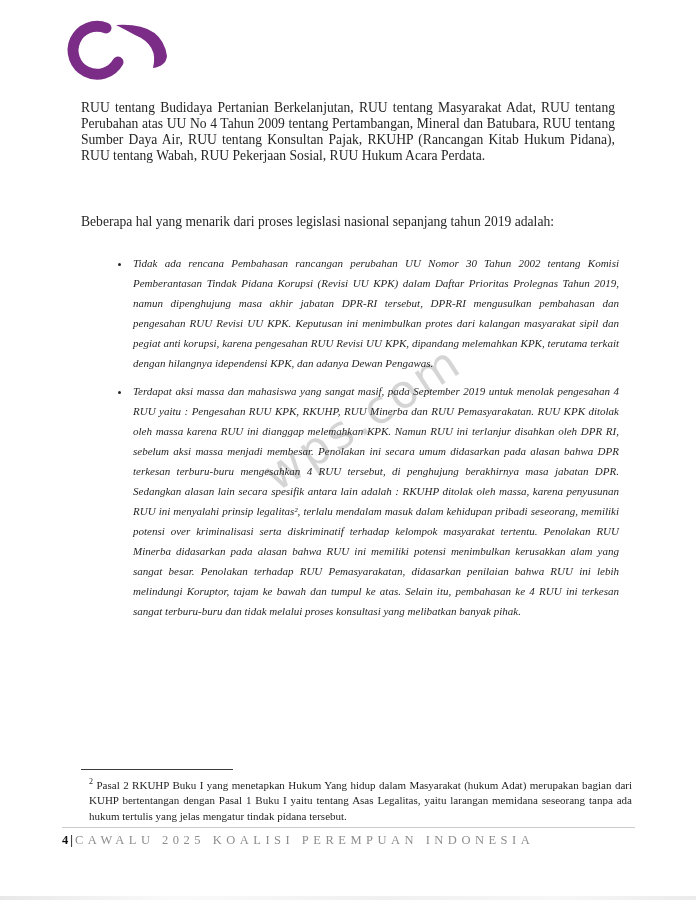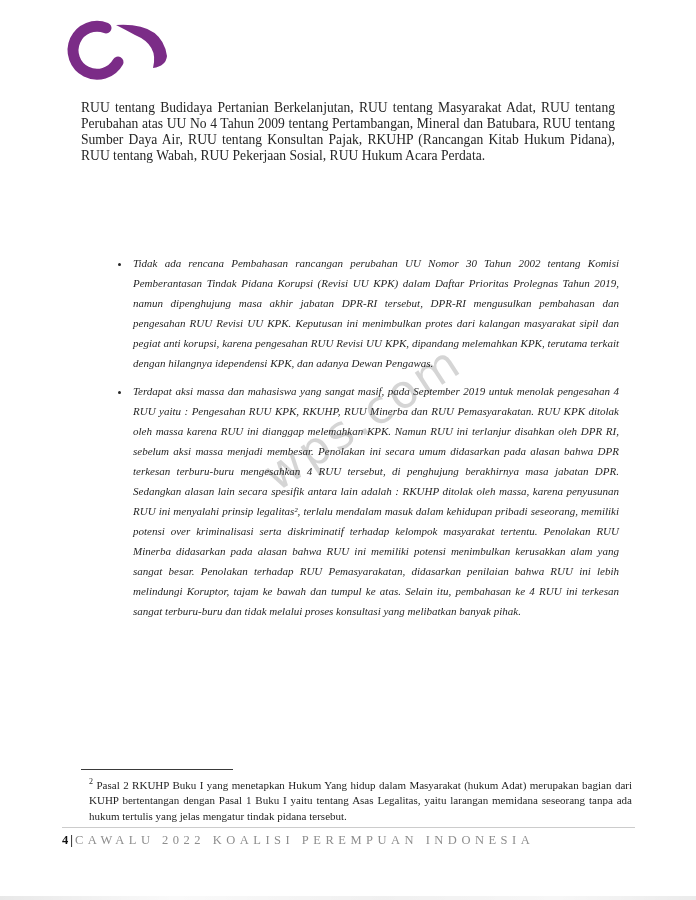--- a/index.html
+++ b/index.html
@@ -129,30 +129,31 @@
       <path d="M 42 12 A 24 24 0 1 0 54 46" fill="none" stroke="#7b2c87" stroke-width="11" stroke-linecap="round"></path>
 
       <path d="M 52 9 Q 98 6 103 40 Q 102 50 89 52 Q 95 29 71 19 Q 60 13 52 9 Z" fill="#7b2c87"></path>
     </svg>
   </div>
 
   <div class="watermark">wps.com</div>
 
   <div class="body-block para1">RUU tentang Budidaya Pertanian Berkelanjutan, RUU tentang Masyarakat Adat, RUU tentang Perubahan atas UU No 4 Tahun 2009 tentang Pertambangan, Mineral dan Batubara, RUU tentang Sumber Daya Air, RUU tentang Konsultan Pajak, RKUHP (Rancangan Kitab Hukum Pidana), RUU tentang Wabah, RUU Pekerjaan Sosial, RUU Hukum Acara Perdata.</div>
 
+  <div class="body-block para2">Beberapa hal yang menarik dari proses legislasi nasional sepanjang tahun 2019 adalah:</div>
 
   <ul class="bullets">
     <li>Tidak ada rencana Pembahasan rancangan perubahan UU Nomor 30 Tahun 2002 tentang Komisi Pemberantasan Tindak Pidana Korupsi (Revisi UU KPK) dalam Daftar Prioritas Prolegnas Tahun 2019, namun dipenghujung masa akhir jabatan DPR-RI tersebut, DPR-RI mengusulkan pembahasan dan pengesahan RUU Revisi UU KPK. Keputusan ini menimbulkan protes dari kalangan masyarakat sipil dan pegiat anti korupsi, karena pengesahan RUU Revisi UU KPK, dipandang melemahkan KPK, terutama terkait dengan hilangnya idependensi KPK, dan adanya Dewan Pengawas.</li>
     <li>Terdapat aksi massa dan mahasiswa yang sangat masif, pada September 2019 untuk menolak pengesahan 4 RUU yaitu : Pengesahan RUU KPK, RKUHP, RUU Minerba dan RUU Pemasyarakatan. RUU KPK ditolak oleh massa karena RUU ini dianggap melemahkan KPK. Namun RUU ini terlanjur disahkan oleh DPR RI, sebelum aksi massa menjadi membesar. Penolakan ini secara umum didasarkan pada alasan bahwa DPR terkesan terburu-buru mengesahkan 4 RUU tersebut, di penghujung berakhirnya masa jabatan DPR. Sedangkan alasan lain secara spesifik antara lain adalah :  RKUHP ditolak oleh massa, karena penyusunan RUU ini menyalahi prinsip legalitas², terlalu mendalam masuk dalam kehidupan pribadi seseorang, memiliki potensi over kriminalisasi serta diskriminatif terhadap kelompok masyarakat tertentu. Penolakan RUU Minerba didasarkan pada alasan bahwa RUU ini memiliki potensi menimbulkan kerusakkan alam yang sangat besar. Penolakan terhadap RUU Pemasyarakatan, didasarkan penilaian bahwa RUU ini lebih melindungi Koruptor, tajam ke bawah dan tumpul ke atas. Selain itu, pembahasan ke 4 RUU ini terkesan sangat terburu-buru dan tidak melalui proses konsultasi yang melibatkan banyak pihak.</li>
   </ul>
 
   <div class="footnote-rule"></div>
   <div class="footnote">
     <sup>2</sup><span> Pasal 2 RKUHP Buku I yang menetapkan Hukum Yang hidup dalam Masyarakat (hukum Adat) merupakan bagian dari KUHP bertentangan dengan Pasal 1 Buku I yaitu tentang Asas Legalitas, yaitu larangan memidana seseorang tanpa ada hukum tertulis yang jelas mengatur tindak pidana tersebut.</span>
   </div>
 
   <div class="footer-rule"></div>
   <div class="footer">
-    <span class="page-num">4</span><span class="sep">|</span><span class="footer-text">CAWALU 2022 KOALISI PEREMPUAN INDONESIA</span>
+    <span class="page-num">4</span><span class="sep">|</span><span class="footer-text">CAWALU 2025 KOALISI PEREMPUAN INDONESIA</span>
   </div>
 
   <div class="bottom-edge"></div>
 </div>
 
 </body></html>

